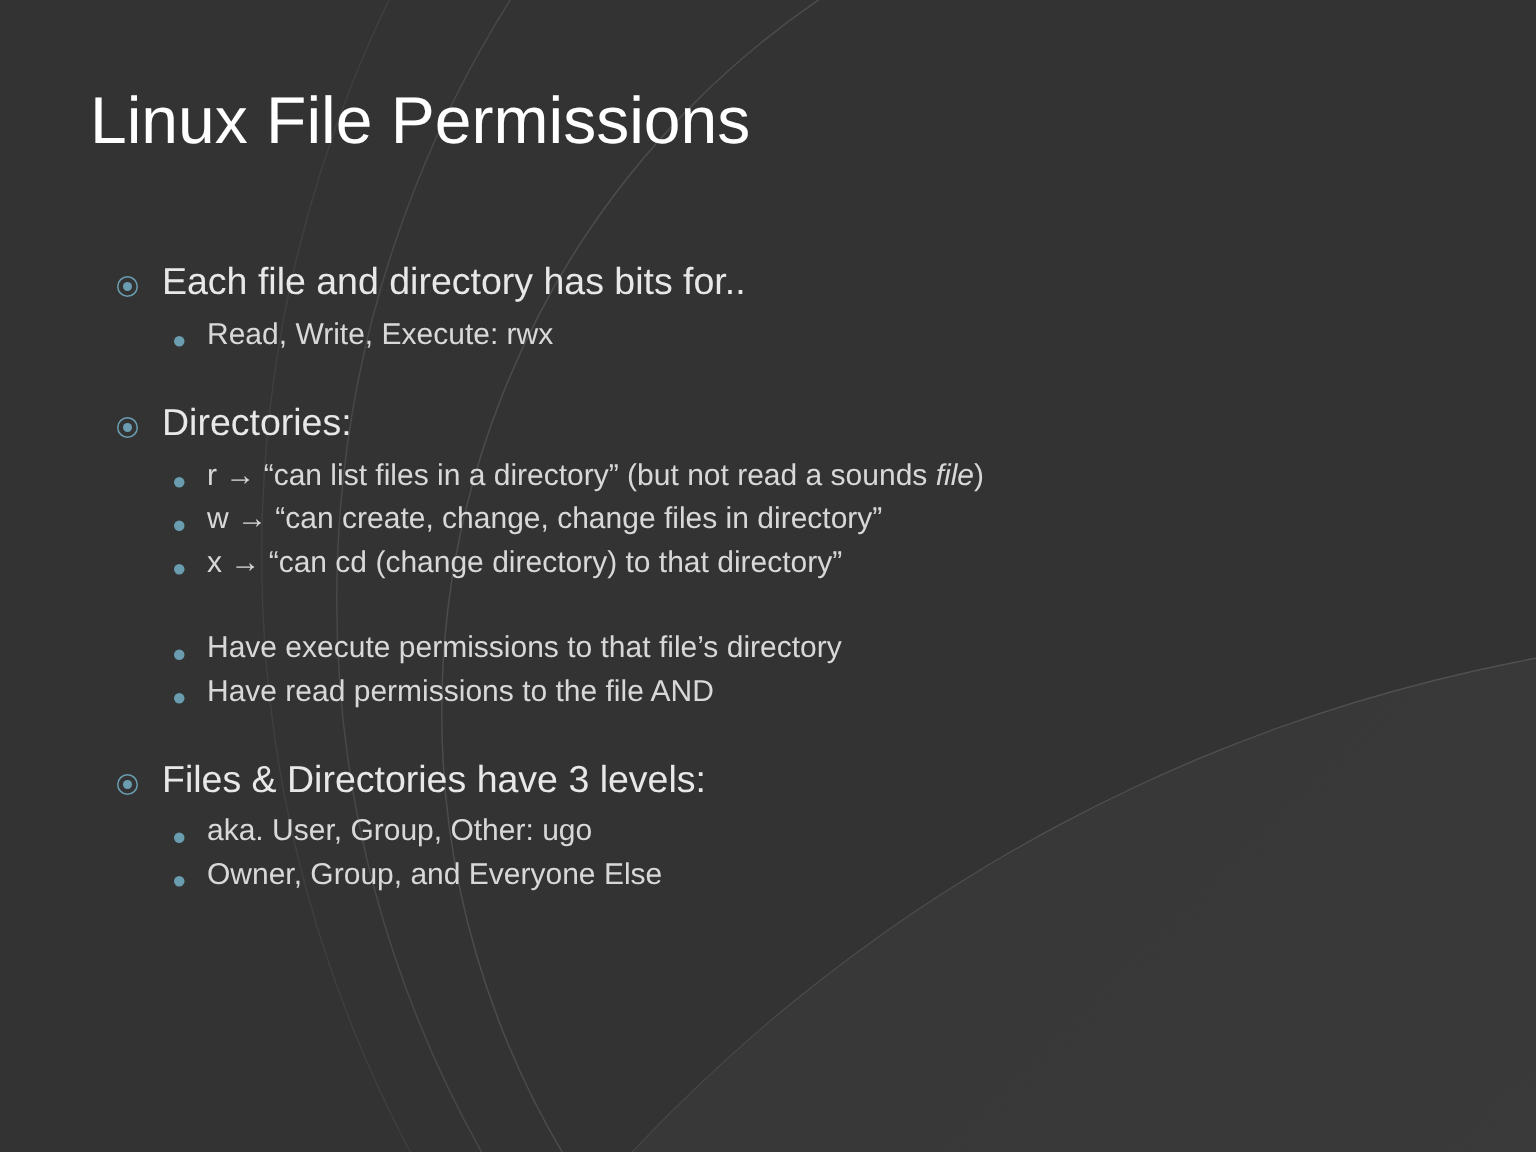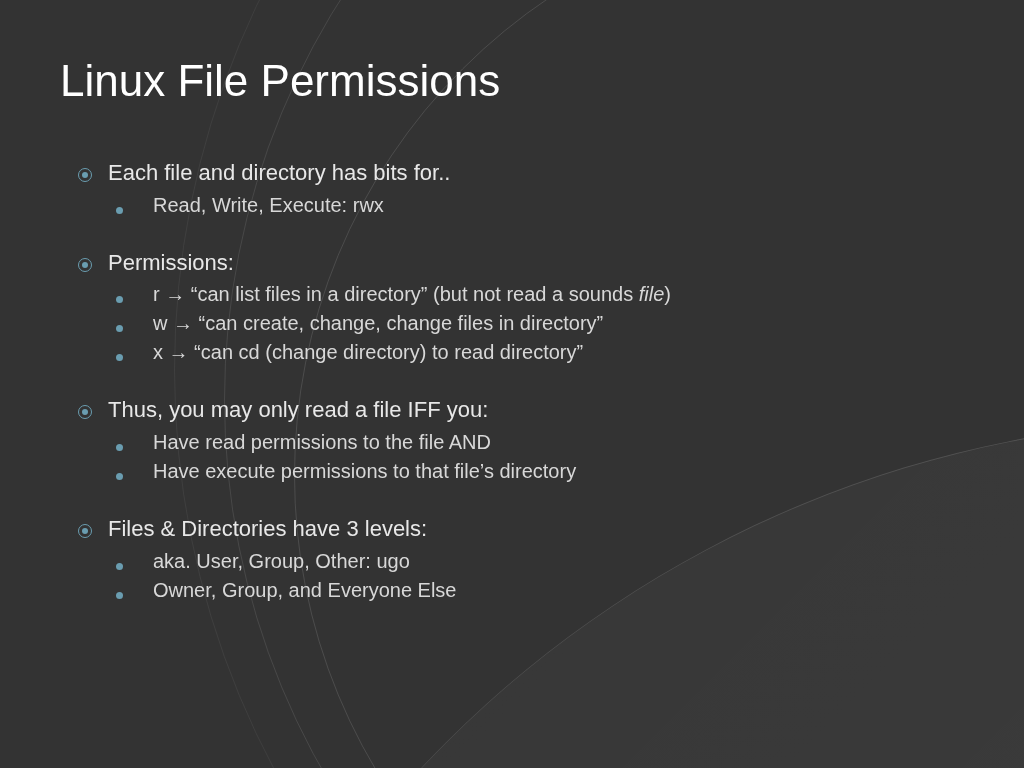--- a/index.html
+++ b/index.html
@@ -38,34 +38,34 @@
   }
   .content {
     position: relative;
     z-index: 1;
     padding: 56px 60px 40px 60px;
   }
   h1 {
     font-size: 44px;
     font-weight: 400;
     color: #ffffff;
-    margin-bottom: 52px;
+    margin-bottom: 66px;
   }
   .top-list {
     list-style: none;
     padding-left: 18px;
   }
   .top-list > li {
     margin-bottom: 28px;
   }
   .top-item-head {
     display: flex;
     align-items: baseline;
     gap: 16px;
-    font-size: 22px;
+    font-size: 25px;
     color: #e8e8e8;
     line-height: 1.35;
   }
   .top-bullet {
     position: relative;
     width: 14px;
     height: 14px;
     flex-shrink: 0;
     top: 2px;
   }
@@ -85,21 +85,21 @@
     border-radius: 50%;
   }
   .sub-list {
     list-style: none;
     padding-left: 38px;
     margin-top: 3px;
   }
   .sub-list > li {
     display: flex;
     align-items: baseline;
-    gap: 30px;
+    gap: 15px;
     font-size: 20px;
     color: #d8d8d8;
     line-height: 1.45;
   }
   .sub-bullet {
     width: 7px;
     height: 7px;
     background: #6a9db0;
     border-radius: 50%;
     flex-shrink: 0;
@@ -133,57 +133,53 @@
         <li>
             <span class="sub-bullet"></span>
             <span>Read, Write, Execute: rwx</span>
           </li>
       </ul>
     </li>
 
     <li>
       <div class="top-item-head">
         <span class="top-bullet"></span>
-        <span>Permissions:</span>
+        <span>Directories:</span>
       </div>
       <ul class="sub-list">
         <li>
             <span class="sub-bullet"></span>
           <span>
             <span>r </span><span class="arrow">→</span><span> “can list files in a directory” (but not read a sounds </span><em>file</em><span>)</span>
           </span>
         </li>
         <li>
             <span class="sub-bullet"></span>
           <span>
             <span>w </span><span class="arrow">→</span><span> “can create, change, change files in directory”</span>
           </span>
         </li>
         <li>
             <span class="sub-bullet"></span>
           <span>
-            <span>x </span><span class="arrow">→</span><span> “can cd (change directory) to read directory”</span>
+            <span>x </span><span class="arrow">→</span><span> “can cd (change directory) to that directory”</span>
           </span>
         </li>
       </ul>
     </li>
 
     <li>
-      <div class="top-item-head">
-        <span class="top-bullet"></span>
-        <span>Thus, you may only read a file IFF you:</span>
-      </div>
-      <ul class="sub-list">
+      <ul class="sub-list">
+        <li>
+            <span class="sub-bullet"></span>
+            <span>Have execute permissions to that file’s directory</span>
+          </li>
         <li>
             <span class="sub-bullet"></span>
             <span>Have read permissions to the file AND</span>
-          </li>
-        <li>
-            <span class="sub-bullet"></span>
-            <span>Have execute permissions to that file’s directory</span>
           </li>
       </ul>
     </li>
 
     <li>
       <div class="top-item-head">
         <span class="top-bullet"></span>
         <span>Files &amp; Directories have 3 levels:</span>
       </div>
       <ul class="sub-list">

